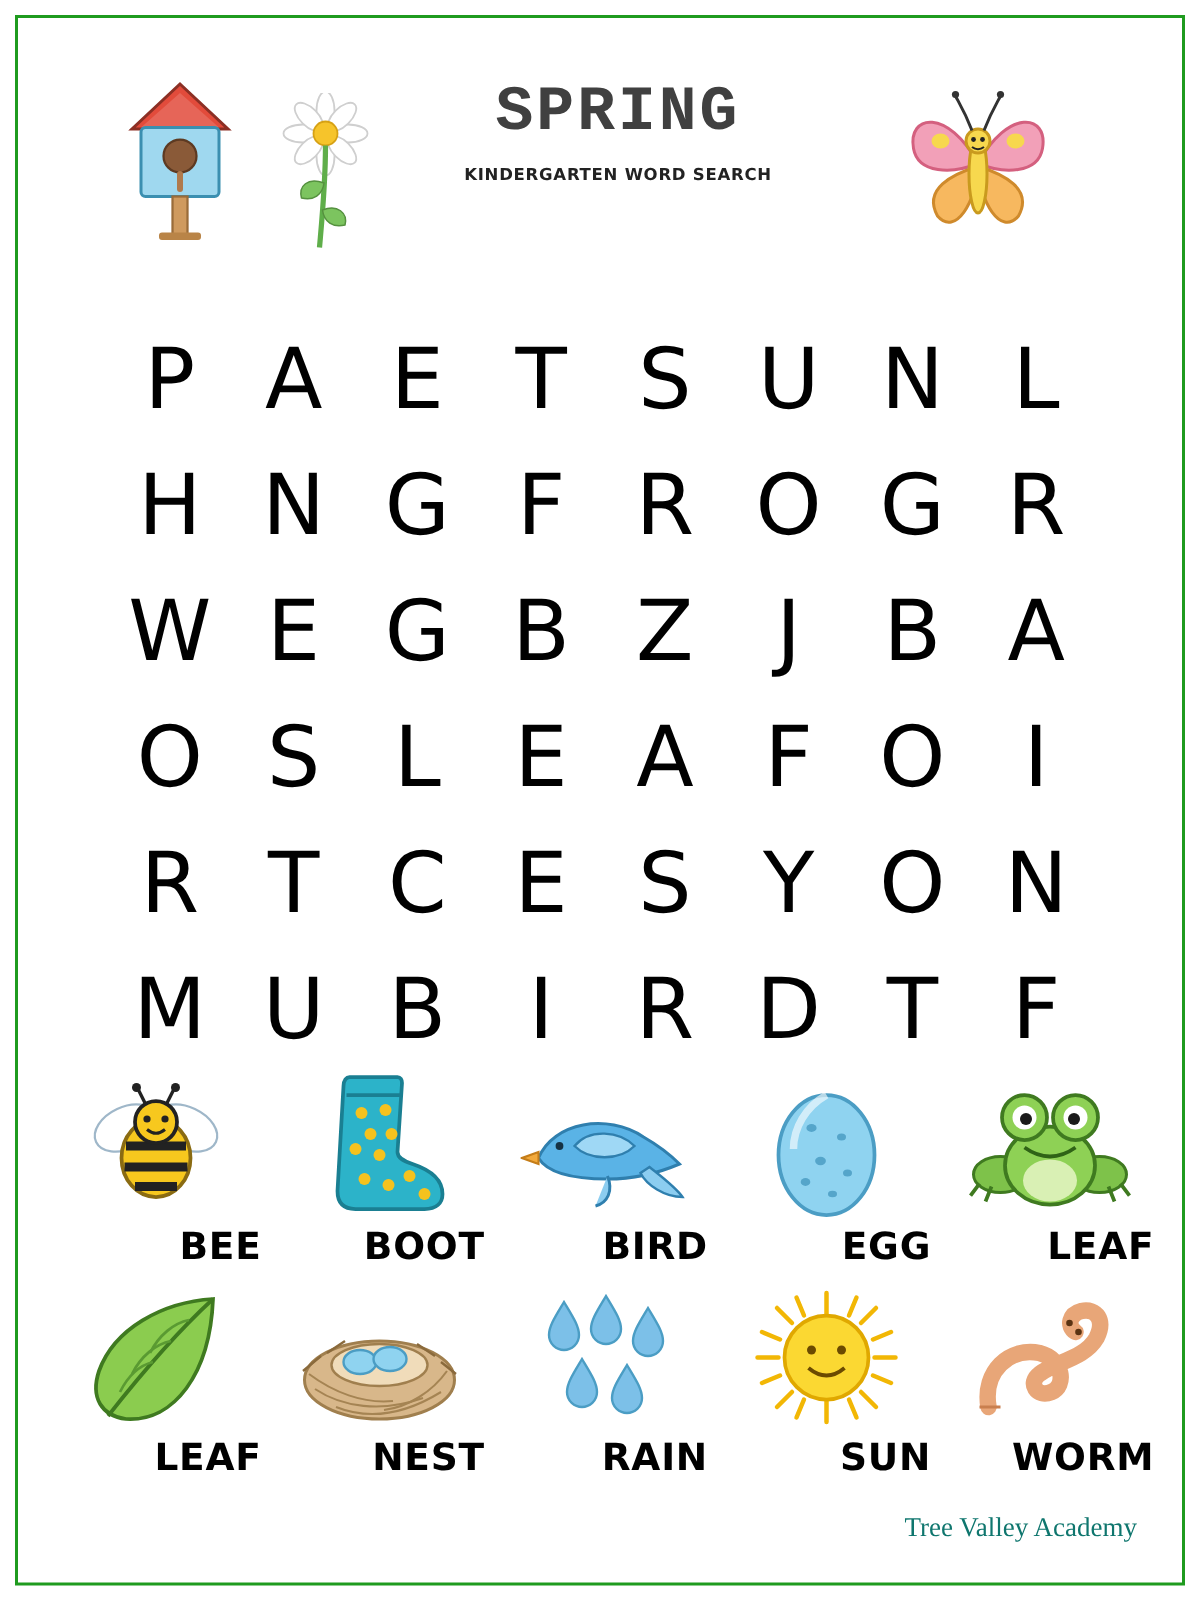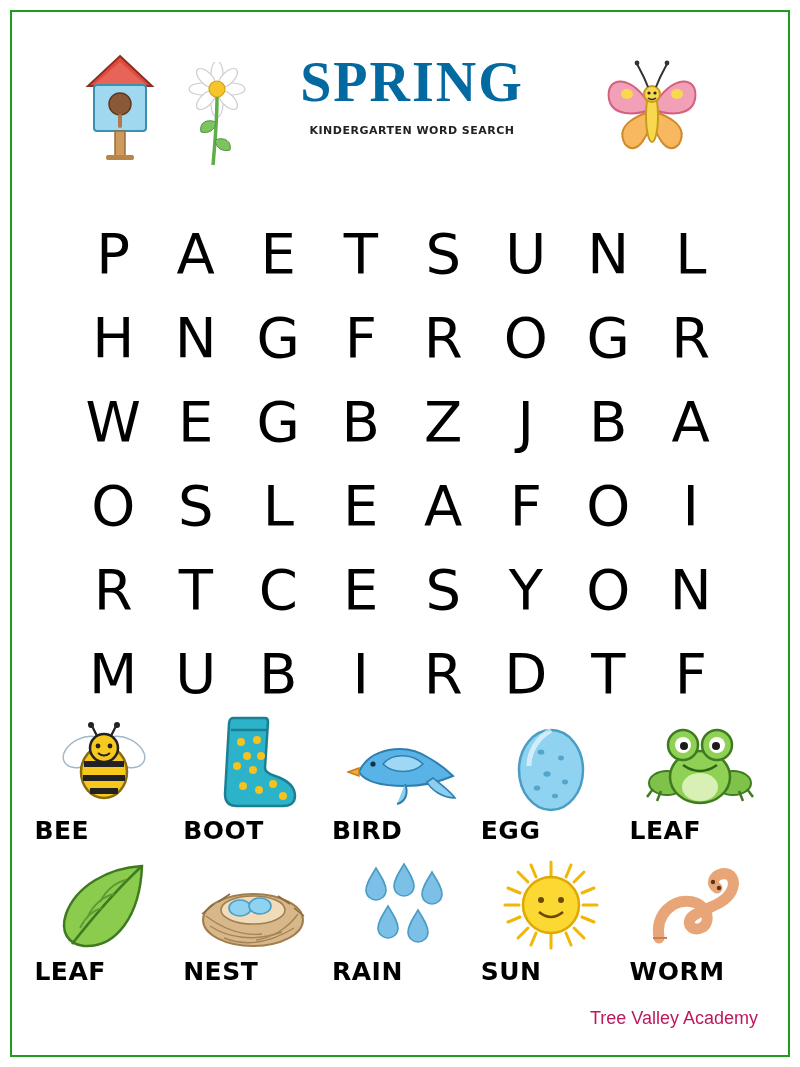--- a/index.html
+++ b/index.html
@@ -58,25 +58,25 @@
     height: 105px;
   }
   .title-block {
     position: absolute;
     left: 255px;
     top: 42px;
     width: 290px;
     text-align: center;
   }
   .title {
-    font-family: Liberation Serif, serif;
+    font-family: Liberation Mono, monospace;
     font-weight: bold;
-    font-size: 56px;
+    font-size: 42px;
     letter-spacing: 2px;
-    color: #0369a1;
+    color: #404040;
     line-height: 1;
   }
   .subtitle {
     margin-top: 14px;
     font-family: "DejaVu Sans", sans-serif;
     font-weight: bold;
     font-size: 11px;
     letter-spacing: 0.5px;
     color: #222222;
   }
@@ -116,21 +116,21 @@
     width: 744px;
   }
   .word-row {
     display: flex;
     justify-content: space-around;
     align-items: flex-end;
     margin-bottom: 8px;
   }
   .word-item {
     width: 140px;
-    text-align: left;
+    text-align: right;
   }
   .word-pic {
     height: 100px;
     display: flex;
     align-items: flex-end;
     justify-content: center;
   }
   .word-label {
     margin-top: 4px;
     font-family: "DejaVu Sans", sans-serif;
@@ -138,23 +138,23 @@
     font-size: 25px;
     letter-spacing: 0.5px;
     color: #000000;
   }
 
   
   .footer {
     position: absolute;
     right: 30px;
     bottom: 26px;
-    font-family: Liberation Sans, sans-serif;
+    font-family: Liberation Serif, serif;
     font-size: 18px;
-    color: #be185d;
+    color: #0f766e;
   }
 </style>
 </head>
 <body>
 
 <div class="page">
   <div class="border-frame"></div>
 
   <div class="inner">
 

